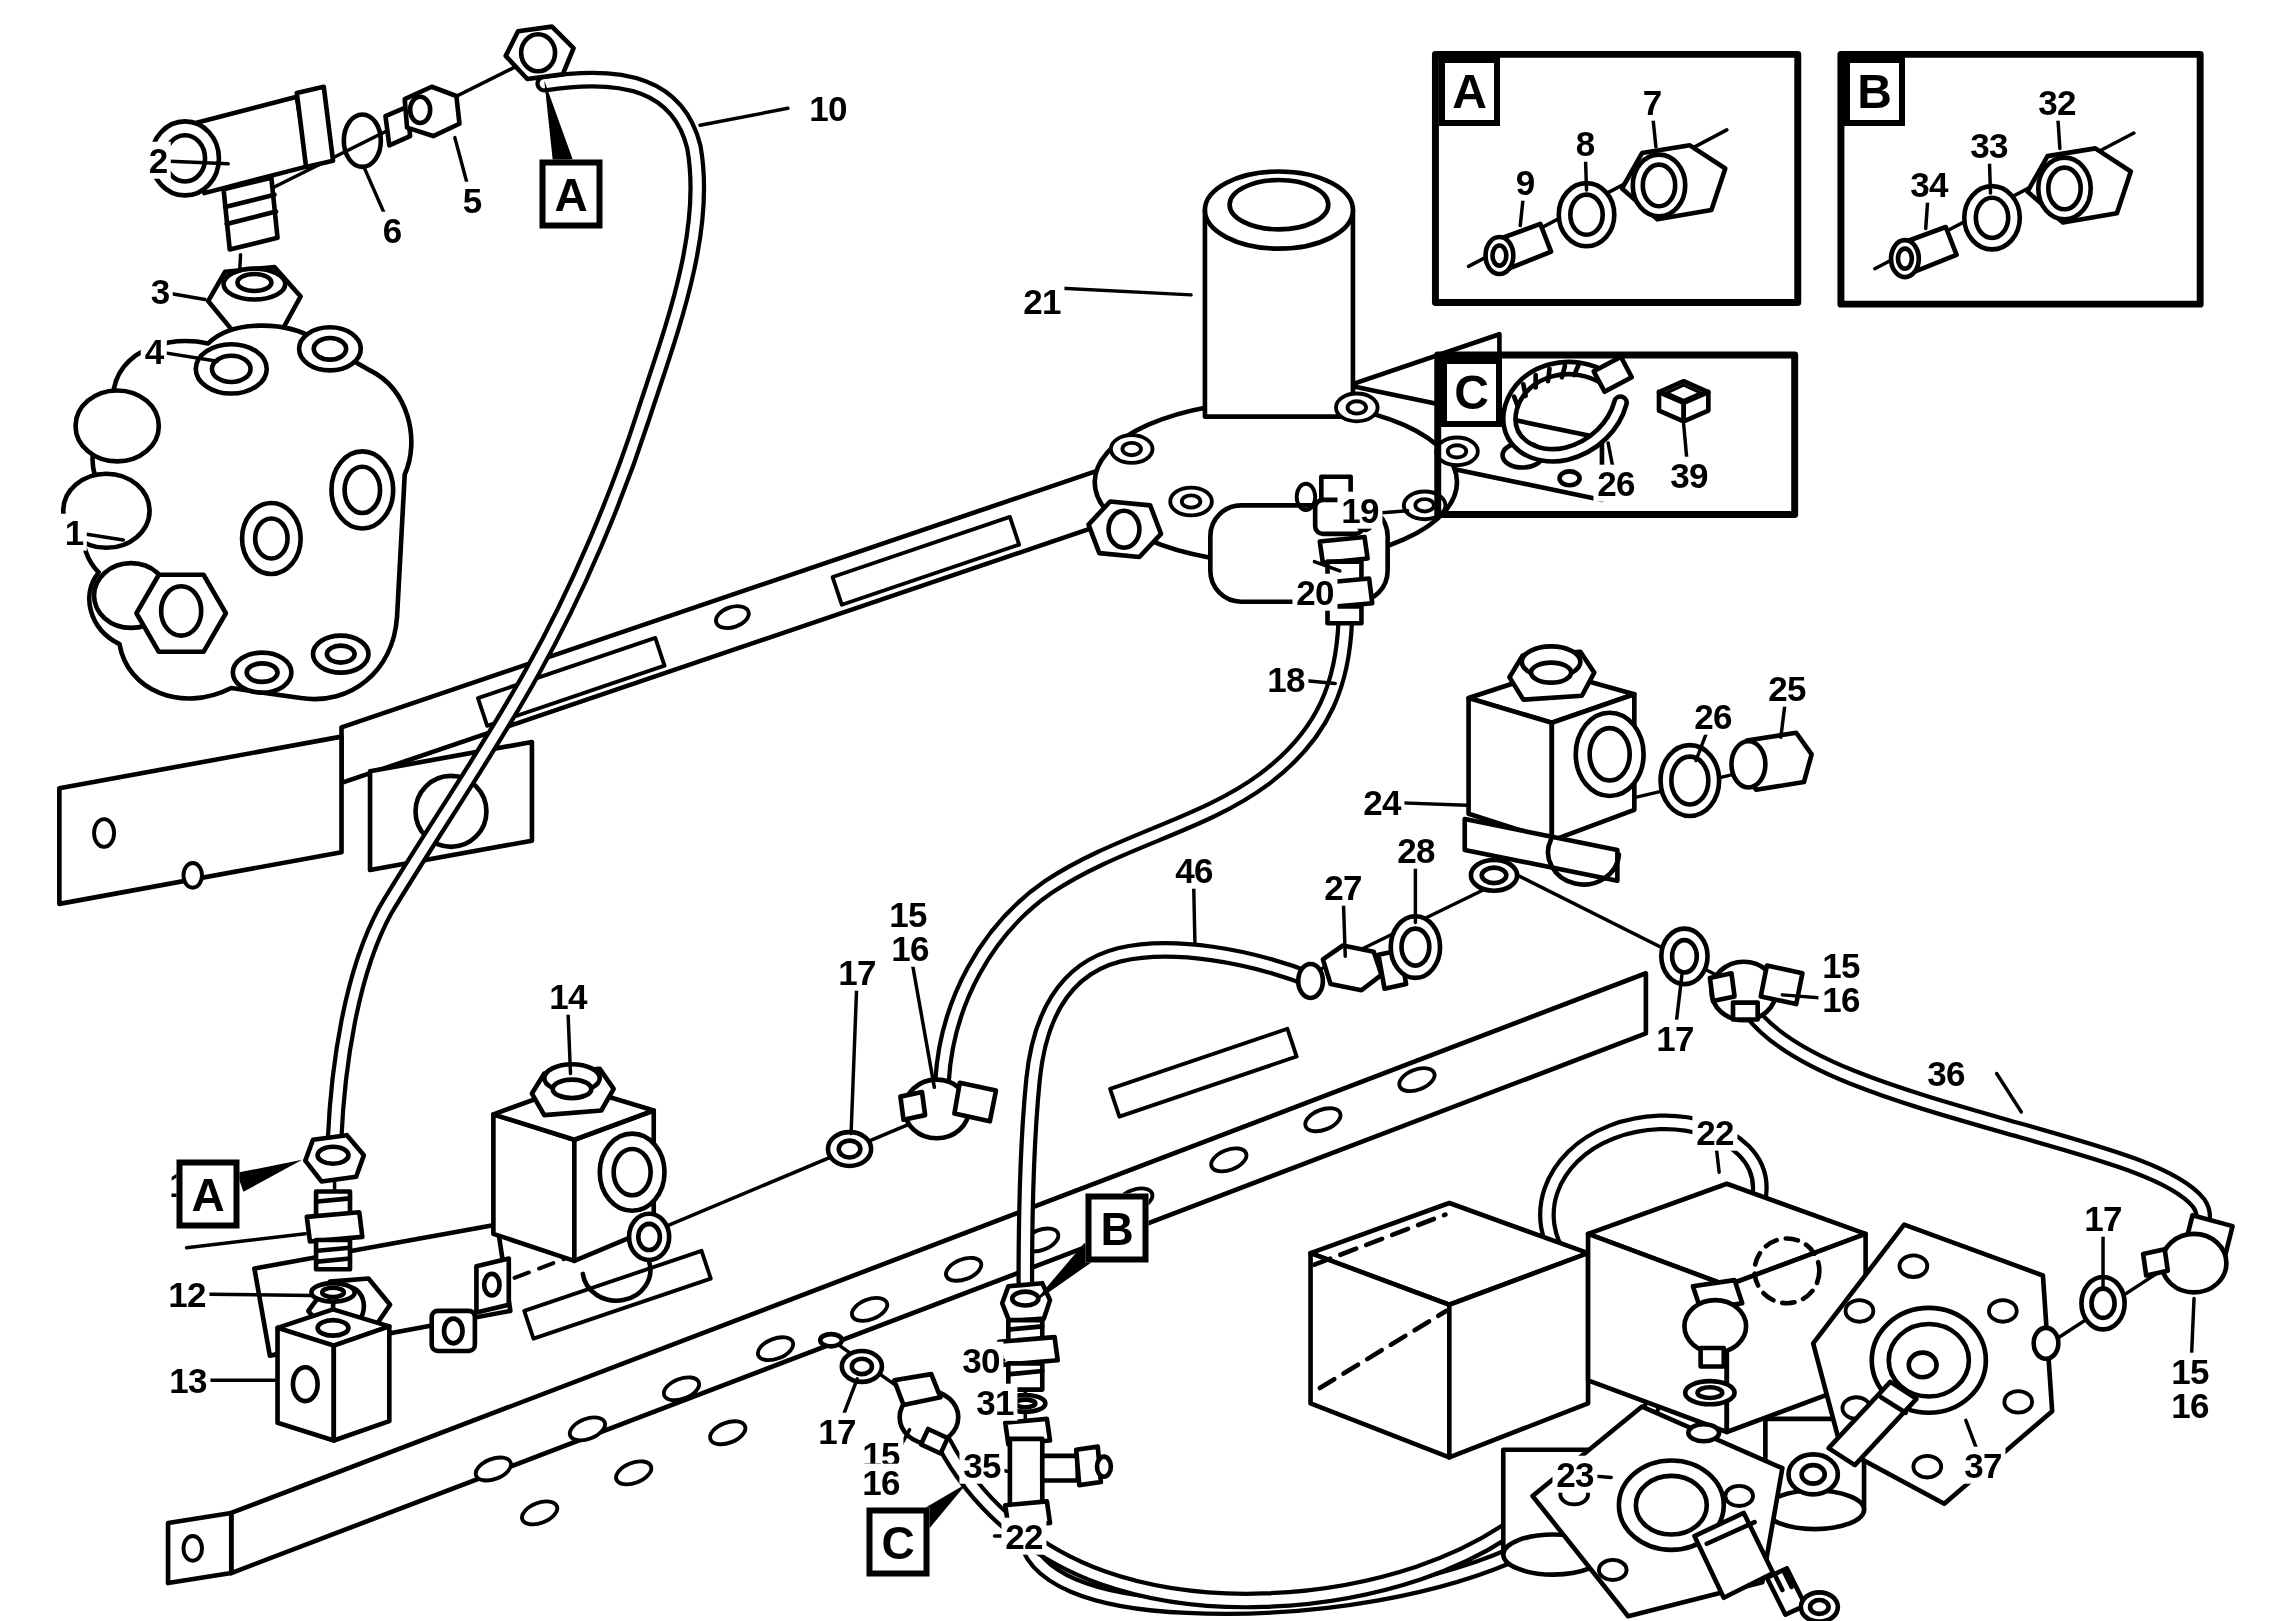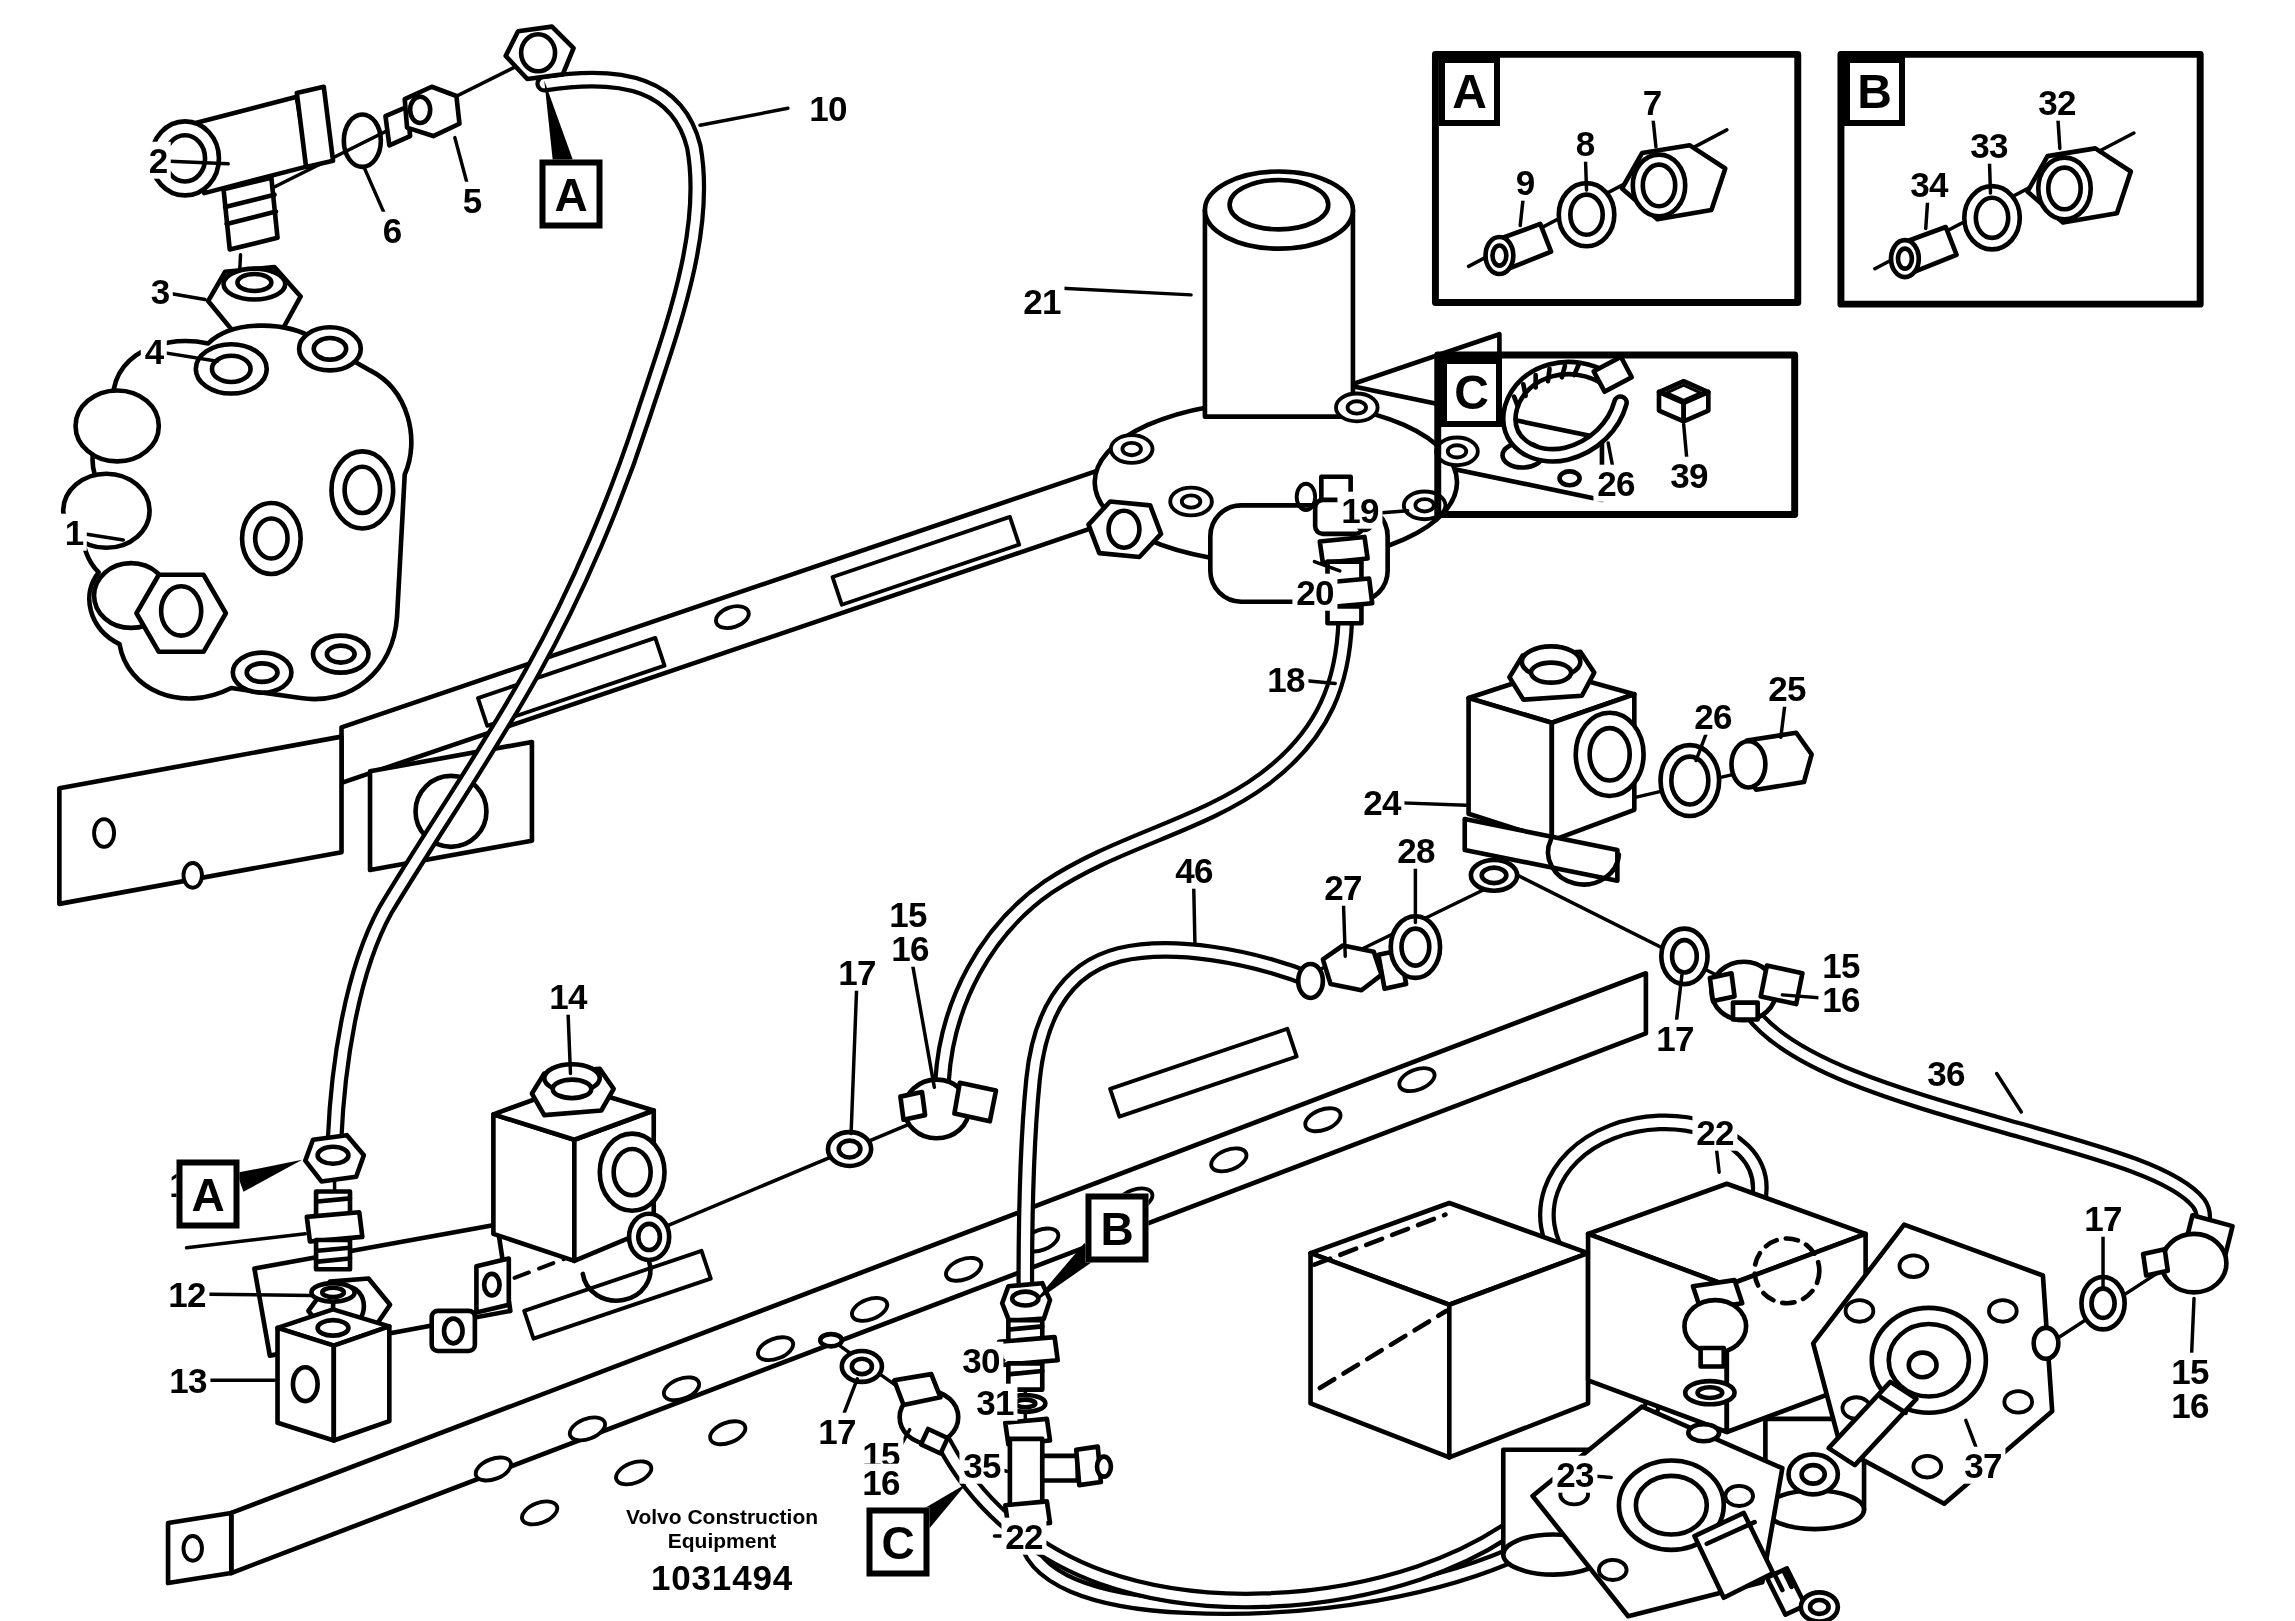--- a/index.html
+++ b/index.html
@@ -573,20 +573,15 @@
       <span class="callout" style="left: 1689px; top: 475px;">39</span>
       <div class="marker" style="left: 571px; top: 194px;">A</div>
       <div class="marker" style="left: 208px; top: 1194px;">A</div>
       <div class="marker" style="left: 1117px; top: 1228px;">B</div>
       <div class="marker" style="left: 898px; top: 1542px;">C</div>
       <div class="panel-letter" style="left: 1439px; top: 57px;">A</div>
       <div class="panel-letter" style="left: 1844px; top: 57px;">B</div>
       <div class="panel-letter" style="left: 1441px; top: 358px;">C</div>
     </div>
 
-<div id="footer">
-  <div class="brand">Volvo Construction</div>
-  <div class="brand">Equipment</div>
-  <div class="fig">1031494</div>
+
 </div>
 
-</div>
-
 
 </body></html>

